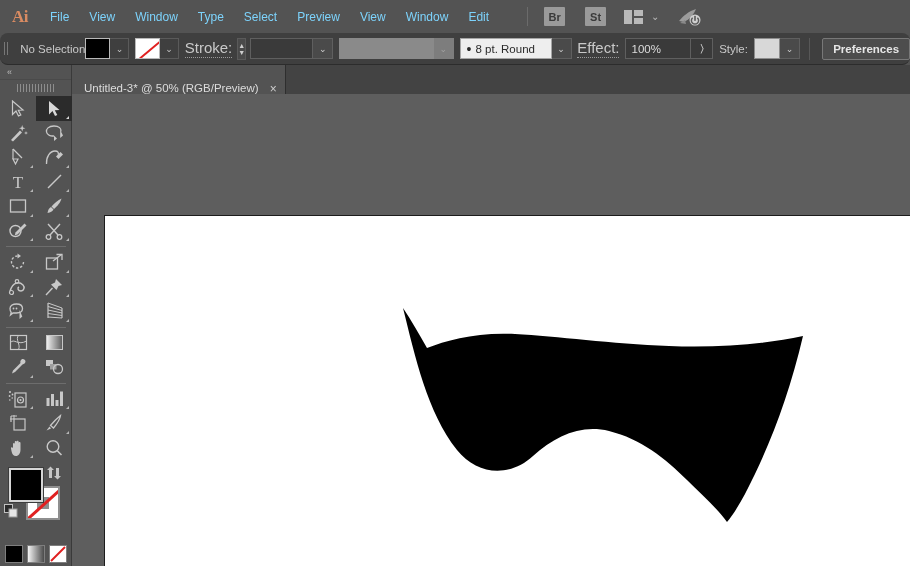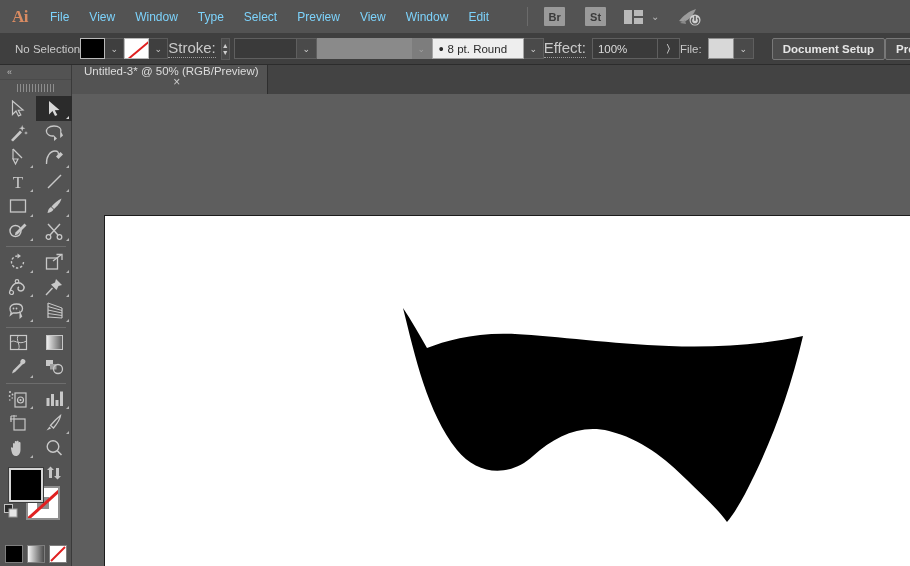--- a/index.html
+++ b/index.html
@@ -37,20 +37,21 @@
   .arr-grid { width:19px; height:14px; position:relative; }
   .arr-grid i { position:absolute; background:#b9b9b9; display:block; }
   .chev-sm { margin-left:8px; color:#b9b9b9; font-size:10px; }
   .rocket-ico { margin-left:18px; position:relative; width:26px; height:20px; }
 
   
   #controlbar {
     position:absolute; left:0; top:33px; width:910px; height:32px;
     background:#3f3f3f; display:flex; align-items:center;
     border-bottom:1px solid #2c2c2c;
+    border-radius:8px;
   }
   .cb-grip {
     width:11px; height:22px; margin:0 5px 0 4px;
     background:repeating-linear-gradient(to right,#777 0 1px,transparent 1px 3px);
     background-position:center; background-size:100% 13px; background-repeat:no-repeat;
   }
   .cb-label { color:#c9c9c9; font-size:11.5px; white-space:nowrap; }
   #no-selection { width:86px; padding-left:6px; }
   .cb-gap { width:12px; }
   .swatch-box {
@@ -108,22 +109,22 @@
   .style-swatch { width:26px; height:21px; background:#d8d8d8; border:1px solid #8d8d8d; }
   .bullet-dot { color:#2a2a2a; font-size:14px; line-height:10px; margin-right:4px; }
 
   
   #tabbar {
     position:absolute; left:0; top:65px; width:910px; height:29px;
     background:#434343; display:flex; align-items:flex-end;
   }
   #tab-spacer { width:72px; height:29px; background:#535353; }
   #doc-tab {
-    height:29px; background:#535353; display:flex; align-items:center;
-    padding:0 8px 0 12px; border-right:1px solid #2e2e2e;flex-direction:column;
+    height:29px; background:#535353; display:flex; align-items:flex-end;
+    padding:0 8px 0 12px; border-right:1px solid #2e2e2e;
   }
   #doc-tab-title { color:#dcdcdc; font-size:11.5px; white-space:nowrap; }
   #doc-tab-close { color:#cdcdcd; font-size:12px; margin-left:11px; line-height:10px; }
 
   
   #toolbar {
     position:absolute; left:0; top:65px; width:72px; height:501px;
     background:#535353; border-right:1px solid #3a3a3a;
   }
   #tb-collapse {
@@ -281,30 +282,29 @@
 
     <div class="dotted-lbl">Effect:</div>
 
     <div style="display:flex;align-items:center;margin-left:6px;">
       <div class="field-dark" style="width:66px;">100%</div>
       <div class="arrow-btn">〉</div>
     </div>
 
     <div class="cb-gap"></div>
 
-    <div class="cb-label">File:</div>
+    <div class="cb-label">Style:</div>
 
     <div style="display:flex;align-items:center;margin-left:6px;">
       <div class="style-swatch"></div>
       <div class="chev-dark">⌄</div>
     </div>
 
     <div class="cb-vsep"></div>
 
-    <div class="cb-btn">Document Setup</div>
     <div style="width:8px;"></div>
     <div class="cb-btn">Preferences</div>
   </div>
 
   <div id="tabbar">
     <div id="tab-spacer"></div>
     <div id="doc-tab">
       <div id="doc-tab-title">Untitled-3* @ 50% (RGB/Preview)</div>
       <div id="doc-tab-close">×</div>
     </div>

